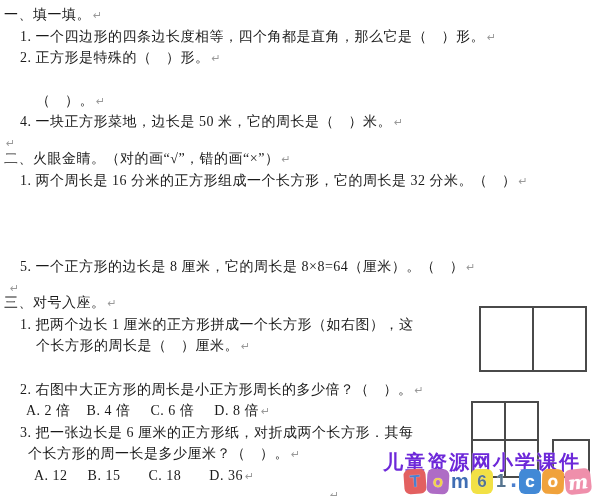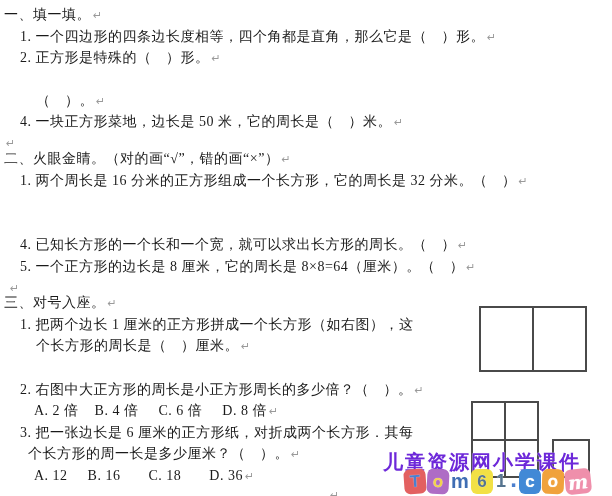--- a/index.html
+++ b/index.html
@@ -58,32 +58,31 @@
 
   <div class="line" style="left:4px;top:6px"><span>一、填一填。</span><span class="pmark">↵</span></div>
   <div class="line" style="left:20px;top:28px"><span>1. 一个四边形的四条边长度相等，四个角都是直角，那么它是（　）形。</span><span class="pmark">↵</span></div>
   <div class="line" style="left:20px;top:49px"><span>2. 正方形是特殊的（　）形。</span><span class="pmark">↵</span></div>
   <div class="line" style="left:36px;top:92px"><span>（　）。</span><span class="pmark">↵</span></div>
   <div class="line" style="left:20px;top:113px"><span>4. 一块正方形菜地，边长是 50 米，它的周长是（　）米。</span><span class="pmark">↵</span></div>
   <div class="line" style="left:4px;top:134px"><span></span><span class="pmark">↵</span></div>
 
   <div class="line" style="left:4px;top:150px"><span>二、火眼金睛。（对的画“√”，错的画“×”）</span><span class="pmark">↵</span></div>
   <div class="line" style="left:20px;top:172px"><span>1. 两个周长是 16 分米的正方形组成一个长方形，它的周长是 32 分米。（　）</span><span class="pmark">↵</span></div>
-  <div class="line" style="left:20px;top:236px"><span>4. 已知长方形的一个长和一个宽，就可以求出长方形的周长。（　）</span><span class="pmark">↵</span></div>
   <div class="line" style="left:20px;top:258px"><span>5. 一个正方形的边长是 8 厘米，它的周长是 8×8=64（厘米）。（　）</span><span class="pmark">↵</span></div>
   <div class="line" style="left:8px;top:279px"><span></span><span class="pmark">↵</span></div>
 
   <div class="line" style="left:4px;top:294px"><span>三、对号入座。</span><span class="pmark">↵</span></div>
   <div class="line" style="left:20px;top:316px"><span>1. 把两个边长 1 厘米的正方形拼成一个长方形（如右图），这</span></div>
   <div class="line" style="left:36px;top:337px"><span>个长方形的周长是（　）厘米。</span><span class="pmark">↵</span></div>
   <div class="line" style="left:20px;top:381px"><span>2. 右图中大正方形的周长是小正方形周长的多少倍？（　）。</span><span class="pmark">↵</span></div>
-  <div class="line" style="left:34px;top:402px"><span>A. 2 倍    B. 4 倍     C. 6 倍     D. 8 倍</span><span class="pmark">↵</span></div>
+  <div class="line" style="left:26px;top:402px"><span>A. 2 倍    B. 4 倍     C. 6 倍     D. 8 倍</span><span class="pmark">↵</span></div>
   <div class="line" style="left:20px;top:424px"><span>3. 把一张边长是 6 厘米的正方形纸，对折成两个长方形．其每</span></div>
   <div class="line" style="left:28px;top:445px"><span>个长方形的周一长是多少厘米？（　）。</span><span class="pmark">↵</span></div>
-  <div class="line" style="left:34px;top:467px"><span>A. 12     B. 16       C. 18       D. 36</span><span class="pmark">↵</span></div>
+  <div class="line" style="left:34px;top:467px"><span>A. 12     B. 15       C. 18       D. 36</span><span class="pmark">↵</span></div>
   <div class="line" style="left:328px;top:486px"><span></span><span class="pmark">↵</span></div>
 
   <div class="fig" style="left:479px;top:306px;width:104px;height:62px;">
     <div class="vline" style="left:51px;"></div>
   </div>
 
   <div class="fig" style="left:471px;top:401px;width:64px;height:73px;">
     <div class="vline" style="left:31px;"></div>
     <div class="hline" style="top:36px;"></div>
   </div>

